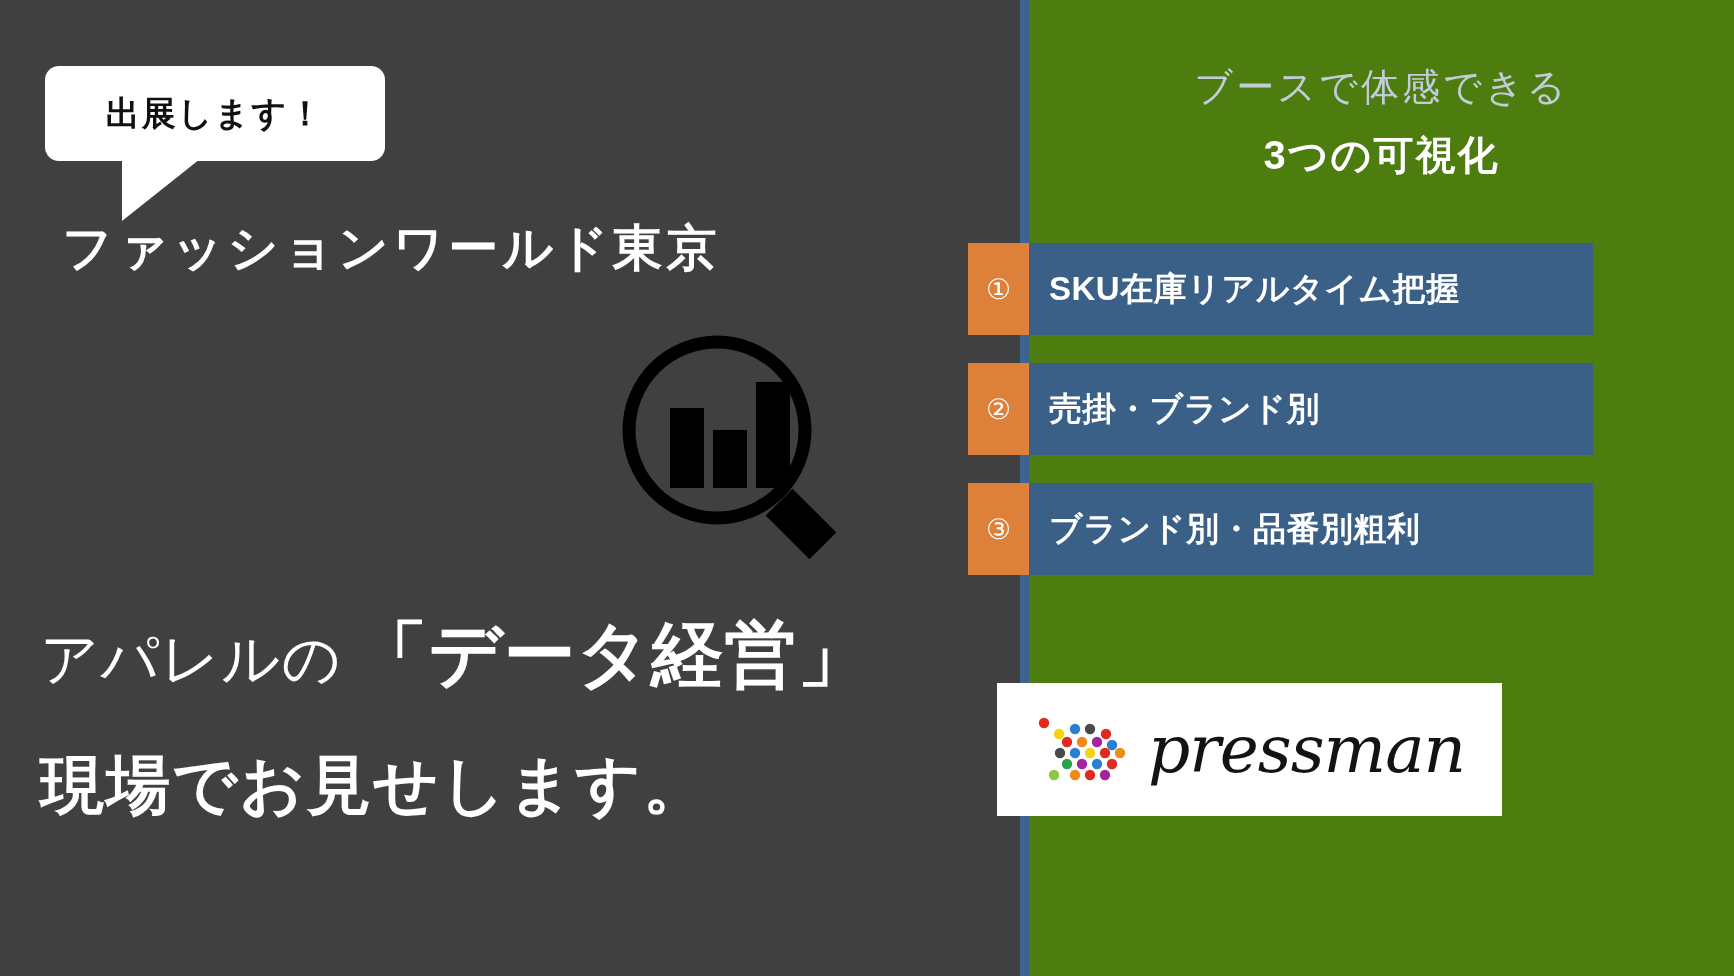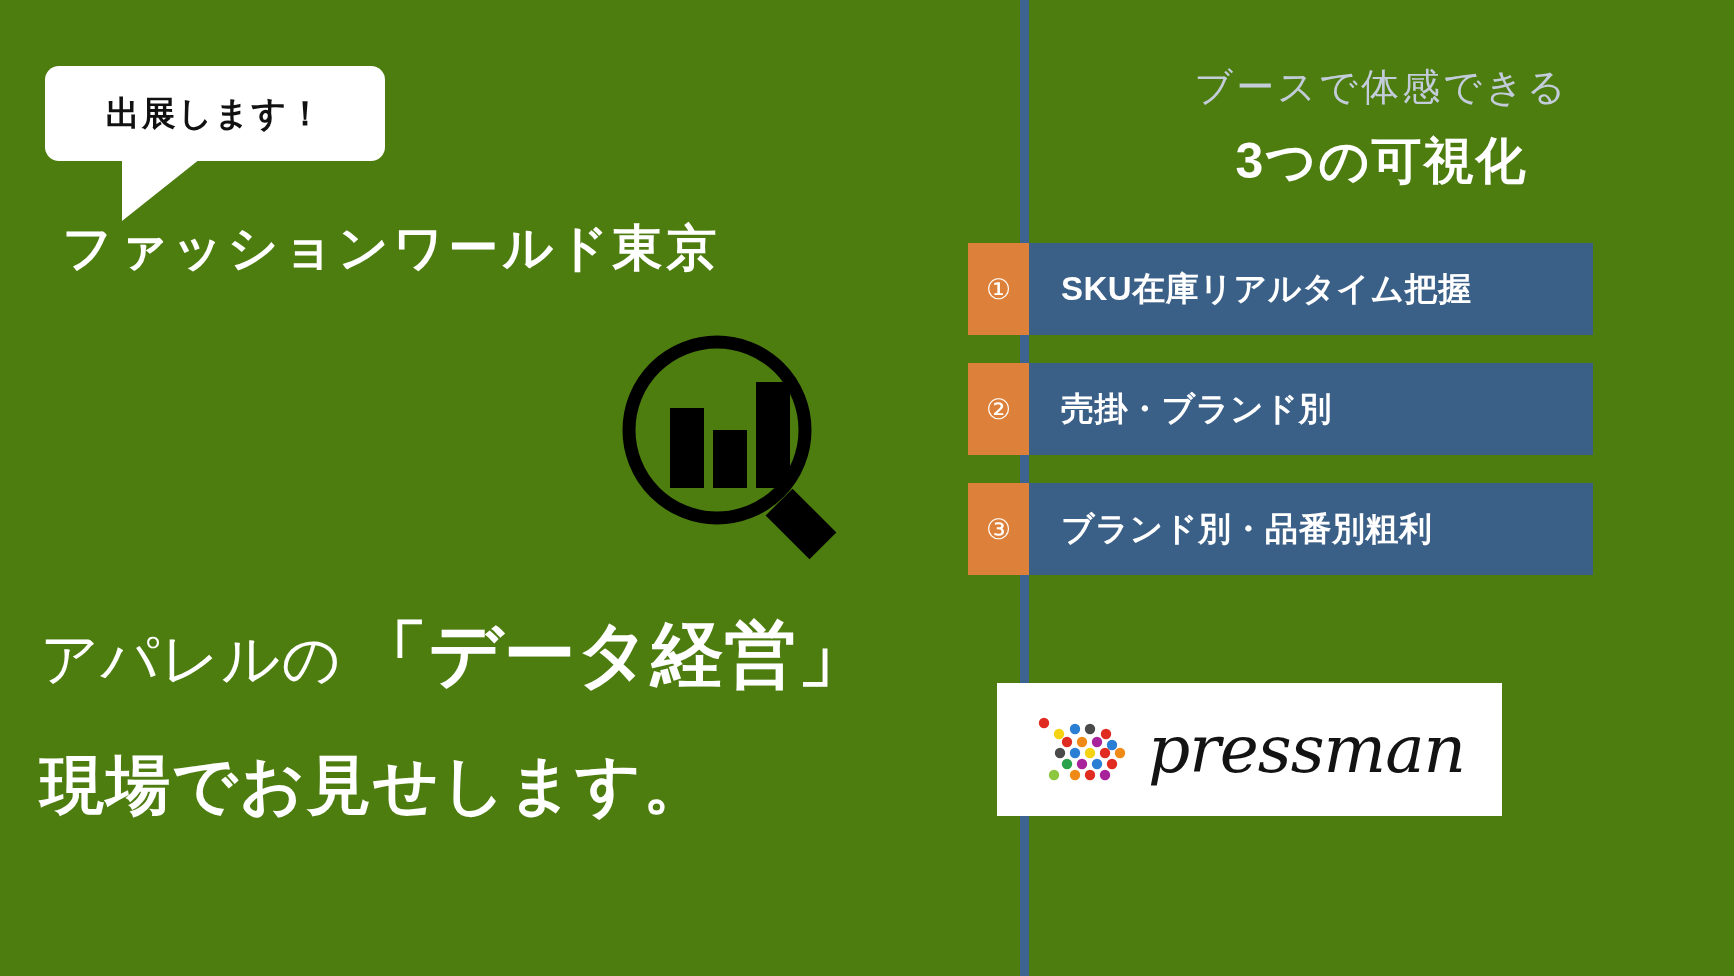--- a/index.html
+++ b/index.html
@@ -4,21 +4,21 @@
 <style>
   * { margin:0; padding:0; box-sizing:border-box; }
   html,body { width:1734px; height:976px; overflow:hidden; background:#132345; }
   body { font-family:"Liberation Sans","DejaVu Sans",sans-serif; }
 
   #stage { position:relative; width:1734px; height:976px; background:#132345; }
 
   
   #left-panel{
     position:absolute; left:0; top:0; width:1020px; height:976px;
-    background:#4d7c0f;
+    background:#404040;
   }
   
   #divider-strip{
     position:absolute; left:1020px; top:0; width:9px; height:976px;
     background:#3d6491;
   }
 
   
   #bubble{
     position:absolute; left:45px; top:66px; width:340px; height:95px;
@@ -74,39 +74,39 @@
   #right-panel{
     position:absolute; left:1029px; top:0; width:705px; height:976px;
     background:#4d7c0f;
   }
   #right-eyebrow{
     position:absolute; left:0; top:62px; width:705px; text-align:center;
     font-size:38px; font-weight:normal; color:#c3ccd9; letter-spacing:3px;
   }
   #right-title{
     position:absolute; left:0; top:128px; width:705px; text-align:center;
-    font-size:50px; font-weight:bold; color:#ffffff; letter-spacing:2px;
+    font-size:40px; font-weight:bold; color:#ffffff; letter-spacing:2px;
   }
 
   
   #feature-list{
     position:absolute; left:-61px; top:243px; width:625px;
   }
   .feature-row{
     display:flex; align-items:stretch; height:92px; margin-bottom:28px;
     width:625px;
   }
   .feature-num{
     width:61px; flex:0 0 61px; background:#dd8039;
     display:flex; align-items:center; justify-content:center;
     color:#ffffff; font-size:28px; font-weight:normal;
   }
   .feature-bar{
     flex:1 1 auto; background:#3b6088;
-    display:flex; align-items:center; padding-left:32px;
+    display:flex; align-items:center; padding-left:20px;
     color:#ffffff; font-size:33px; font-weight:bold; letter-spacing:0.5px;
     white-space:nowrap;
   }
 
   
   #logo-card{
     position:absolute; left:-32px; top:683px; width:505px; height:133px;
     background:#ffffff; display:flex; align-items:center; justify-content:center;
   }
   #logo-inner{ display:flex; align-items:center; gap:4px; }

